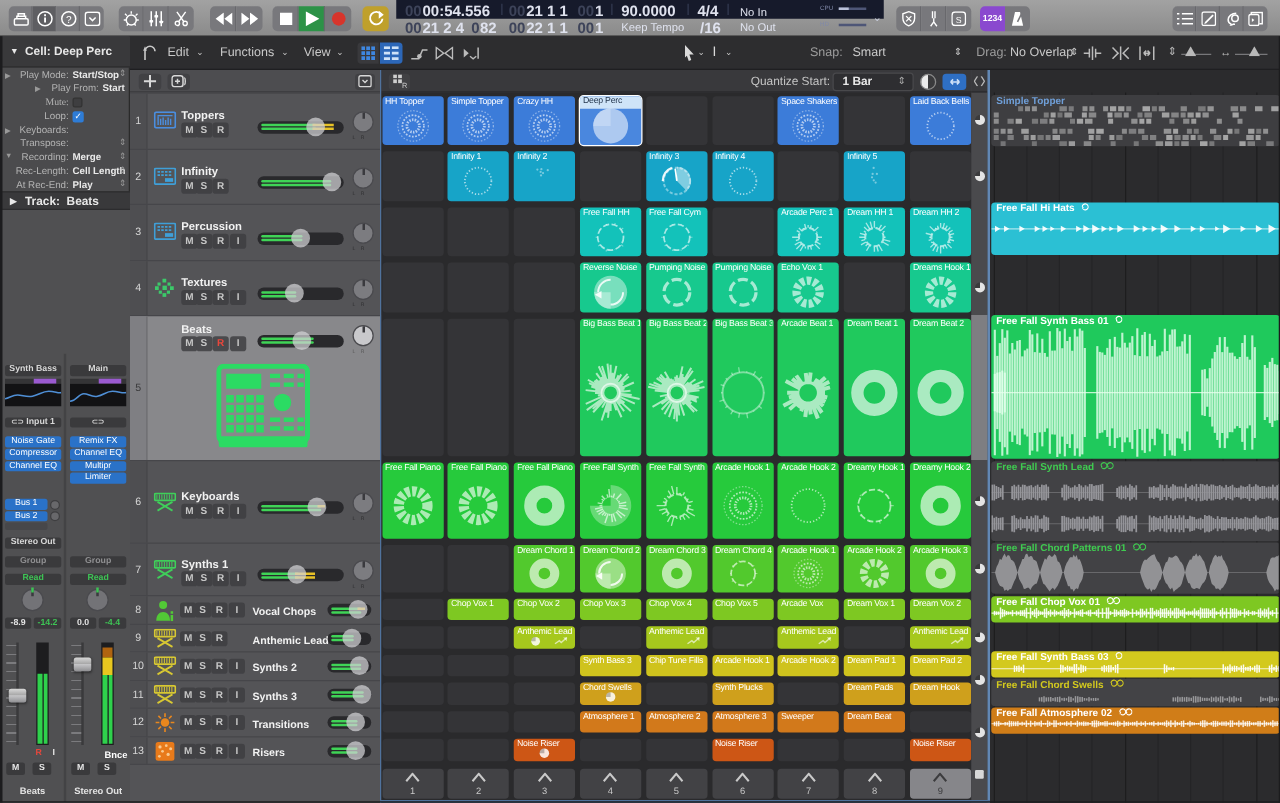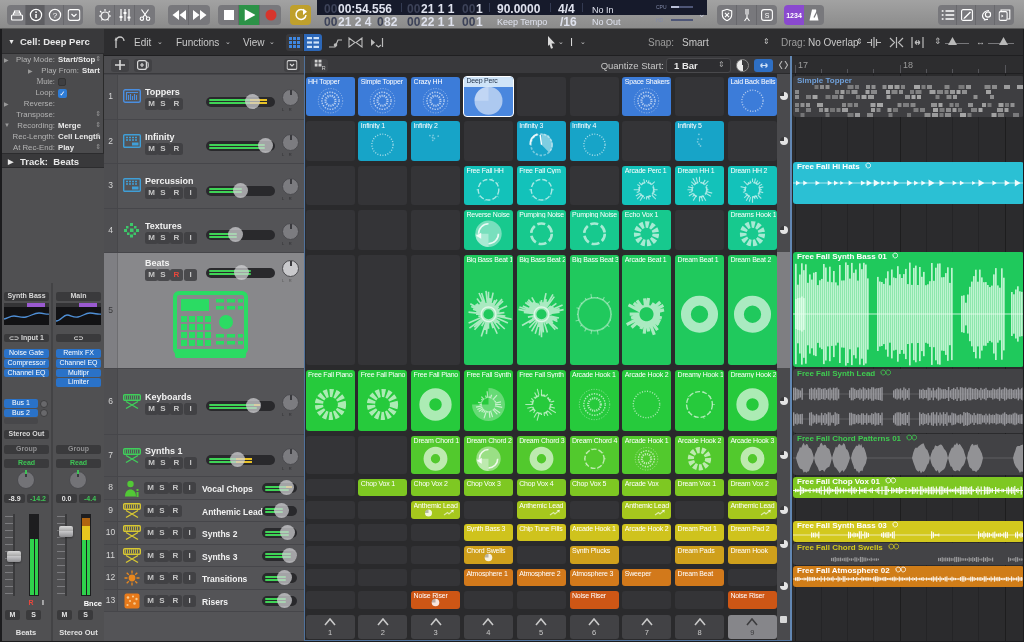--- a/index.html
+++ b/index.html
@@ -363,21 +363,21 @@
     <div class="insrow" style="top:47px;height:11px;font-family:Liberation Serif, serif;">
         <span class="abs" style="right:48px;top:1px;">Mute:</span>
         <span class="abs" style="left:58px;top:1.5px;width:8px;height:8px;background:#3e3e40;border-radius:2px;border:1px solid #333;"></span>
       </div>
     <div class="insrow" style="top:58px;height:11px;">
         <span class="abs" style="right:48px;top:1px;">Loop:</span>
         <span class="abs" style="left:58px;top:1.5px;width:9px;height:9px;background:#2e7cd6;border-radius:2px;color:#fff;font-size:7px;text-align:center;line-height:9px;">✓</span>
       </div>
     <div class="insrow" style="top:69px;height:11px;">
         <span class="abs" style="left:4px;top:2px;font-size:6px;color:#999;">▶</span>
-        <span class="abs" style="right:48px;top:1px;">Reverse:</span>
+        <span class="abs" style="right:48px;top:1px;">Keyboards:</span>
       </div>
     <div class="insrow" style="top:80px;height:11px;">
         <span class="abs" style="right:48px;top:1px;">Transpose:</span>
         <span class="abs" style="right:2px;top:1px;color:#999;font-size:7px;">⇕</span>
       </div>
     <div class="insrow" style="top:91px;height:11px;">
         <span class="abs" style="left:4px;top:2px;font-size:6px;color:#999;">▼</span>
         <span class="abs" style="right:48px;top:1px;">Recording:</span>
         <b class="abs" style="left:58px;top:1px;">Merge</b>
         <span class="abs" style="right:2px;top:1px;color:#999;font-size:7px;">⇕</span>
@@ -1358,33 +1358,20 @@
       <div class="abs" style="left:2.5px;top:81px;width:8px;height:8px;border-radius:50%;background:conic-gradient(from 270deg, #3a3a3c 0 25%, #e4e4e4 25% 100%);"></div>
       <div class="abs" style="left:2.5px;top:170px;width:8px;height:8px;border-radius:50%;background:conic-gradient(from 270deg, #3a3a3c 0 25%, #e4e4e4 25% 100%);"></div>
       <div class="abs" style="left:2.5px;top:341px;width:8px;height:8px;border-radius:50%;background:conic-gradient(from 270deg, #3a3a3c 0 25%, #e4e4e4 25% 100%);"></div>
       <div class="abs" style="left:2.5px;top:395px;width:8px;height:8px;border-radius:50%;background:conic-gradient(from 270deg, #3a3a3c 0 25%, #e4e4e4 25% 100%);"></div>
       <div class="abs" style="left:2.5px;top:450px;width:8px;height:8px;border-radius:50%;background:conic-gradient(from 270deg, #3a3a3c 0 25%, #e4e4e4 25% 100%);"></div>
       <div class="abs" style="left:2.5px;top:484px;width:8px;height:8px;border-radius:50%;background:conic-gradient(from 270deg, #3a3a3c 0 25%, #e4e4e4 25% 100%);"></div>
       <div class="abs" style="left:2.5px;top:526px;width:8px;height:8px;border-radius:50%;background:conic-gradient(from 270deg, #3a3a3c 0 25%, #e4e4e4 25% 100%);"></div>
       <div class="abs" style="left:3px;top:560px;width:7px;height:7px;background:#d8d8d8;border-radius:1px;"></div>
     </div>
   <div id="arrange">
-      <div class="abs" style="left:0;top:0;width:232px;height:18px;background:#2d2d2f;border-bottom:1px solid #1f1f21;">
-        <span class="abs" style="left:6px;top:4px;font-size:9px;color:#9c9c9c;">17</span>
-        <span class="abs" style="left:111px;top:4px;font-size:9px;color:#9c9c9c;">18</span>
-        <div class="abs" style="left:2.5px;bottom:0;width:1px;height:8px;background:#55555a;"></div>
-        <div class="abs" style="left:28.8px;bottom:0;width:1px;height:4px;background:#55555a;"></div>
-        <div class="abs" style="left:55.0px;bottom:0;width:1px;height:4px;background:#55555a;"></div>
-        <div class="abs" style="left:81.2px;bottom:0;width:1px;height:4px;background:#55555a;"></div>
-        <div class="abs" style="left:107.5px;bottom:0;width:1px;height:8px;background:#55555a;"></div>
-        <div class="abs" style="left:133.8px;bottom:0;width:1px;height:4px;background:#55555a;"></div>
-        <div class="abs" style="left:160.0px;bottom:0;width:1px;height:4px;background:#55555a;"></div>
-        <div class="abs" style="left:186.2px;bottom:0;width:1px;height:4px;background:#55555a;"></div>
-        <div class="abs" style="left:212.5px;bottom:0;width:1px;height:8px;background:#55555a;"></div>
-      </div>
       <div class="abs" style="left:2.5px;top:18px;width:1px;height:568px;background:rgba(0,0,0,0.32);"></div>
       <div class="abs" style="left:28.8px;top:18px;width:1px;height:568px;background:rgba(0,0,0,0.15);"></div>
       <div class="abs" style="left:55.0px;top:18px;width:1px;height:568px;background:rgba(0,0,0,0.15);"></div>
       <div class="abs" style="left:81.2px;top:18px;width:1px;height:568px;background:rgba(0,0,0,0.15);"></div>
       <div class="abs" style="left:107.5px;top:18px;width:1px;height:568px;background:rgba(0,0,0,0.32);"></div>
       <div class="abs" style="left:133.8px;top:18px;width:1px;height:568px;background:rgba(0,0,0,0.15);"></div>
       <div class="abs" style="left:160.0px;top:18px;width:1px;height:568px;background:rgba(0,0,0,0.15);"></div>
       <div class="abs" style="left:186.2px;top:18px;width:1px;height:568px;background:rgba(0,0,0,0.15);"></div>
       <div class="abs" style="left:212.5px;top:18px;width:1px;height:568px;background:rgba(0,0,0,0.32);"></div>
       <div class="region" style="top:20px;height:41px;background:#3e3e41;">

